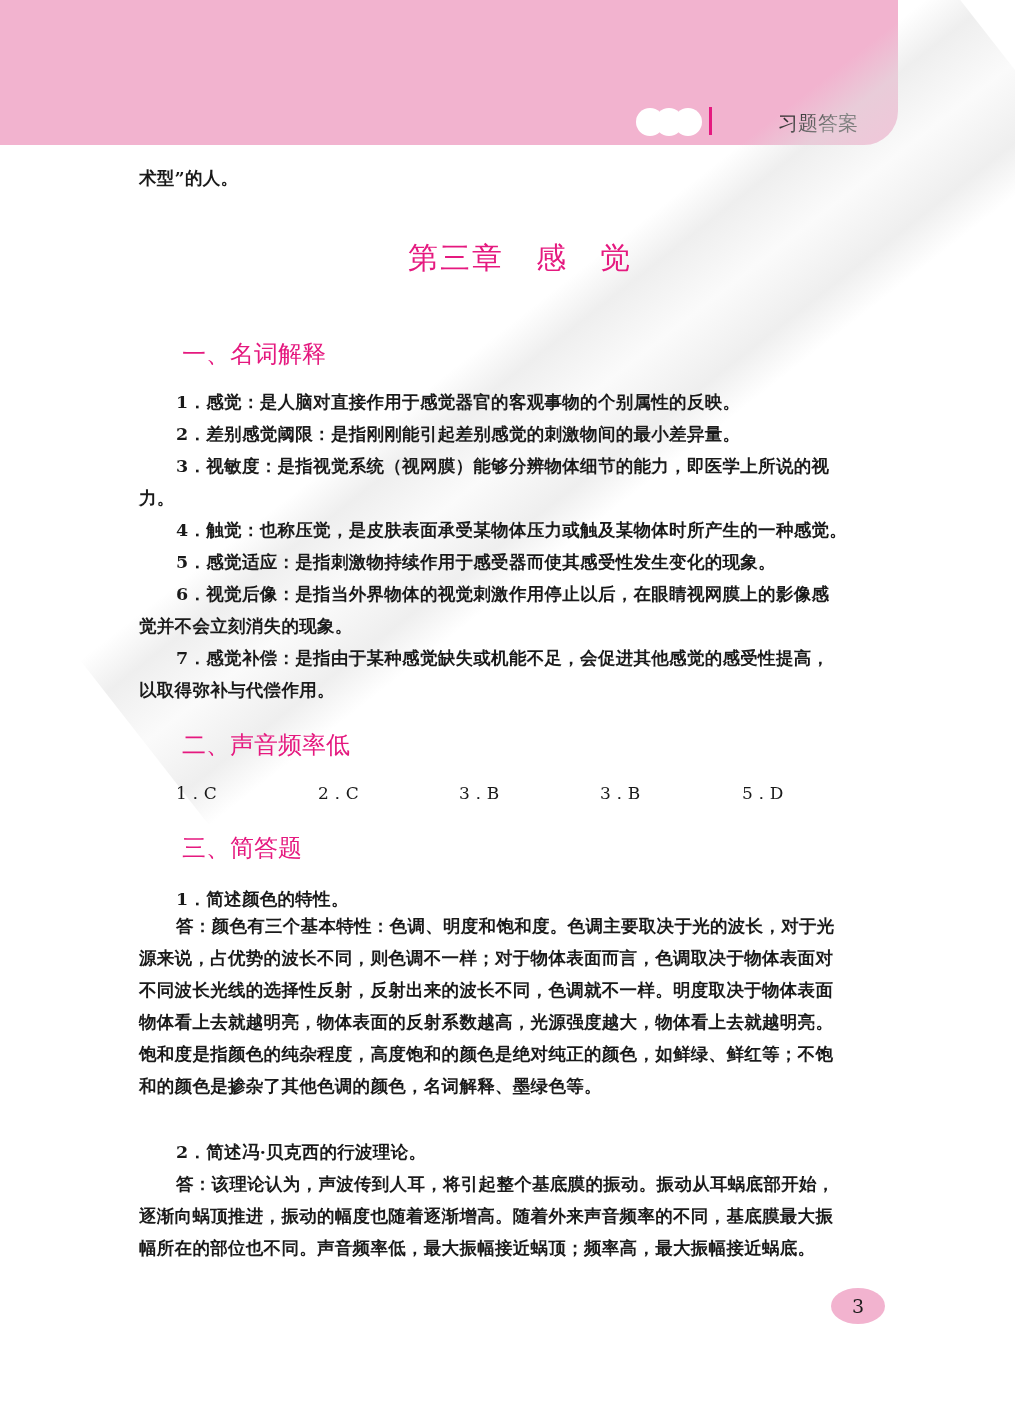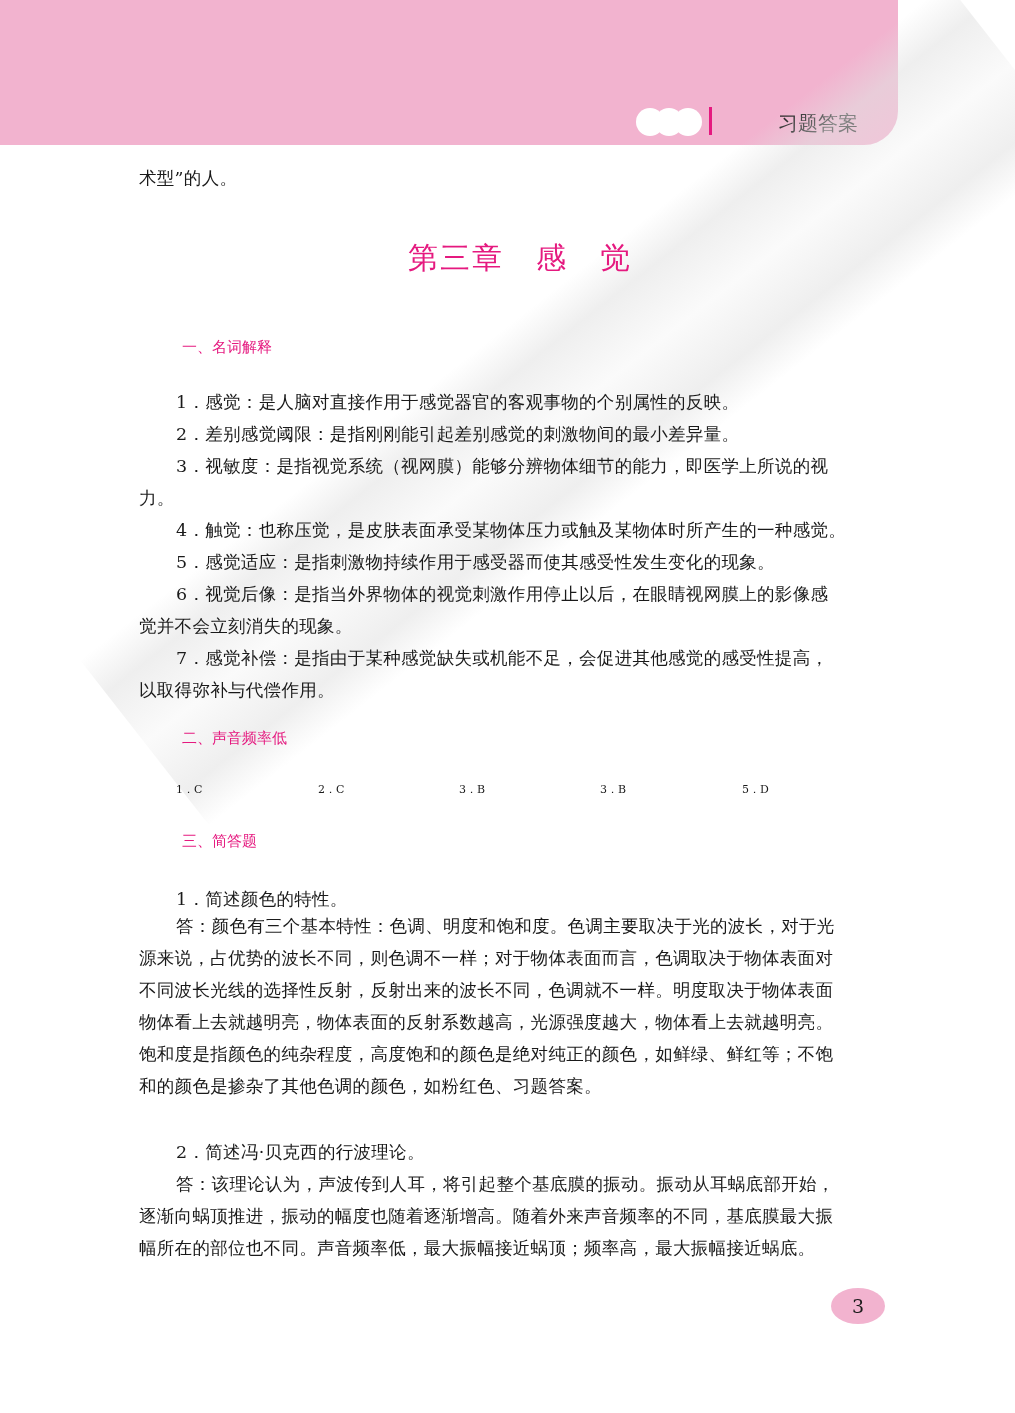--- a/index.html
+++ b/index.html
@@ -23,31 +23,32 @@
   .watermark {
     position: absolute; left: 80px; top: 660px; width: 1100px; height: 210px;
     transform: rotate(-38deg); transform-origin: left top;
     background: linear-gradient(180deg, rgba(235,235,235,0) 0%, rgba(225,225,225,0.55) 20%, rgba(240,240,240,0.3) 50%, rgba(225,225,225,0.55) 80%, rgba(235,235,235,0) 100%);
     pointer-events: none;
   }
   .content { position: absolute; left: 0; top: 0; width: 1015px; }
   .line {
     position: absolute; font-size: 17.5px; line-height: 24px; white-space: nowrap;
     letter-spacing: 0.3px;
+    font-weight: bold;
   }
   .chapter-title {
     position: absolute; left: 0; width: 1040px; top: 238px; text-align: center;
     font-size: 30px; color: #e5197f; letter-spacing: 2px;
     font-family: "DejaVu Sans", "Liberation Sans", sans-serif;
   }
   .section-head {
-    position: absolute; left: 182px; font-size: 15px; color: #e5197f;
+    position: absolute; left: 182px; font-size: 24px; color: #e5197f;
     font-family: "DejaVu Sans", "Liberation Sans", sans-serif;
   }
-  .answer { position: absolute; top: 782px; font-size: 11px; }
+  .answer { position: absolute; top: 782px; font-size: 17px; }
   .page-num {
     position: absolute; left: 831px; top: 1288px; width: 54px; height: 36px;
     border-radius: 50%; background: #f2b3cf; text-align: center; line-height: 36px;
     font-size: 19px; color: #1a1a1a;
   }
 </style>
 </head>
 <body>
 
 <div class="header-band"></div>
@@ -85,21 +86,21 @@
   <div class="answer" style="left:600px">3．B</div>
   <div class="answer" style="left:742px">5．D</div>
 
   <div class="section-head" style="top:832px">三、简答题</div>
   <div class="line" style="left:176px;top:887px">1．简述颜色的特性。</div>
   <div class="line" style="left:176px;top:914px">答：颜色有三个基本特性：色调、明度和饱和度。色调主要取决于光的波长，对于光</div>
   <div class="line" style="left:139px;top:946px">源来说，占优势的波长不同，则色调不一样；对于物体表面而言，色调取决于物体表面对</div>
   <div class="line" style="left:139px;top:978px">不同波长光线的选择性反射，反射出来的波长不同，色调就不一样。明度取决于物体表面</div>
   <div class="line" style="left:139px;top:1010px">物体看上去就越明亮，物体表面的反射系数越高，光源强度越大，物体看上去就越明亮。</div>
   <div class="line" style="left:139px;top:1042px">饱和度是指颜色的纯杂程度，高度饱和的颜色是绝对纯正的颜色，如鲜绿、鲜红等；不饱</div>
-  <div class="line" style="left:139px;top:1074px">和的颜色是掺杂了其他色调的颜色，如粉红色、习题答案。</div>
+  <div class="line" style="left:139px;top:1074px">和的颜色是掺杂了其他色调的颜色，名词解释、墨绿色等。</div>
 
   <div class="line" style="left:176px;top:1140px">2．简述冯·贝克西的行波理论。</div>
   <div class="line" style="left:176px;top:1172px">答：该理论认为，声波传到人耳，将引起整个基底膜的振动。振动从耳蜗底部开始，</div>
   <div class="line" style="left:139px;top:1204px">逐渐向蜗顶推进，振动的幅度也随着逐渐增高。随着外来声音频率的不同，基底膜最大振</div>
   <div class="line" style="left:139px;top:1236px">幅所在的部位也不同。声音频率低，最大振幅接近蜗顶；频率高，最大振幅接近蜗底。</div>
 </div>
 
 <div class="page-num">3</div>
 
 </body></html>

